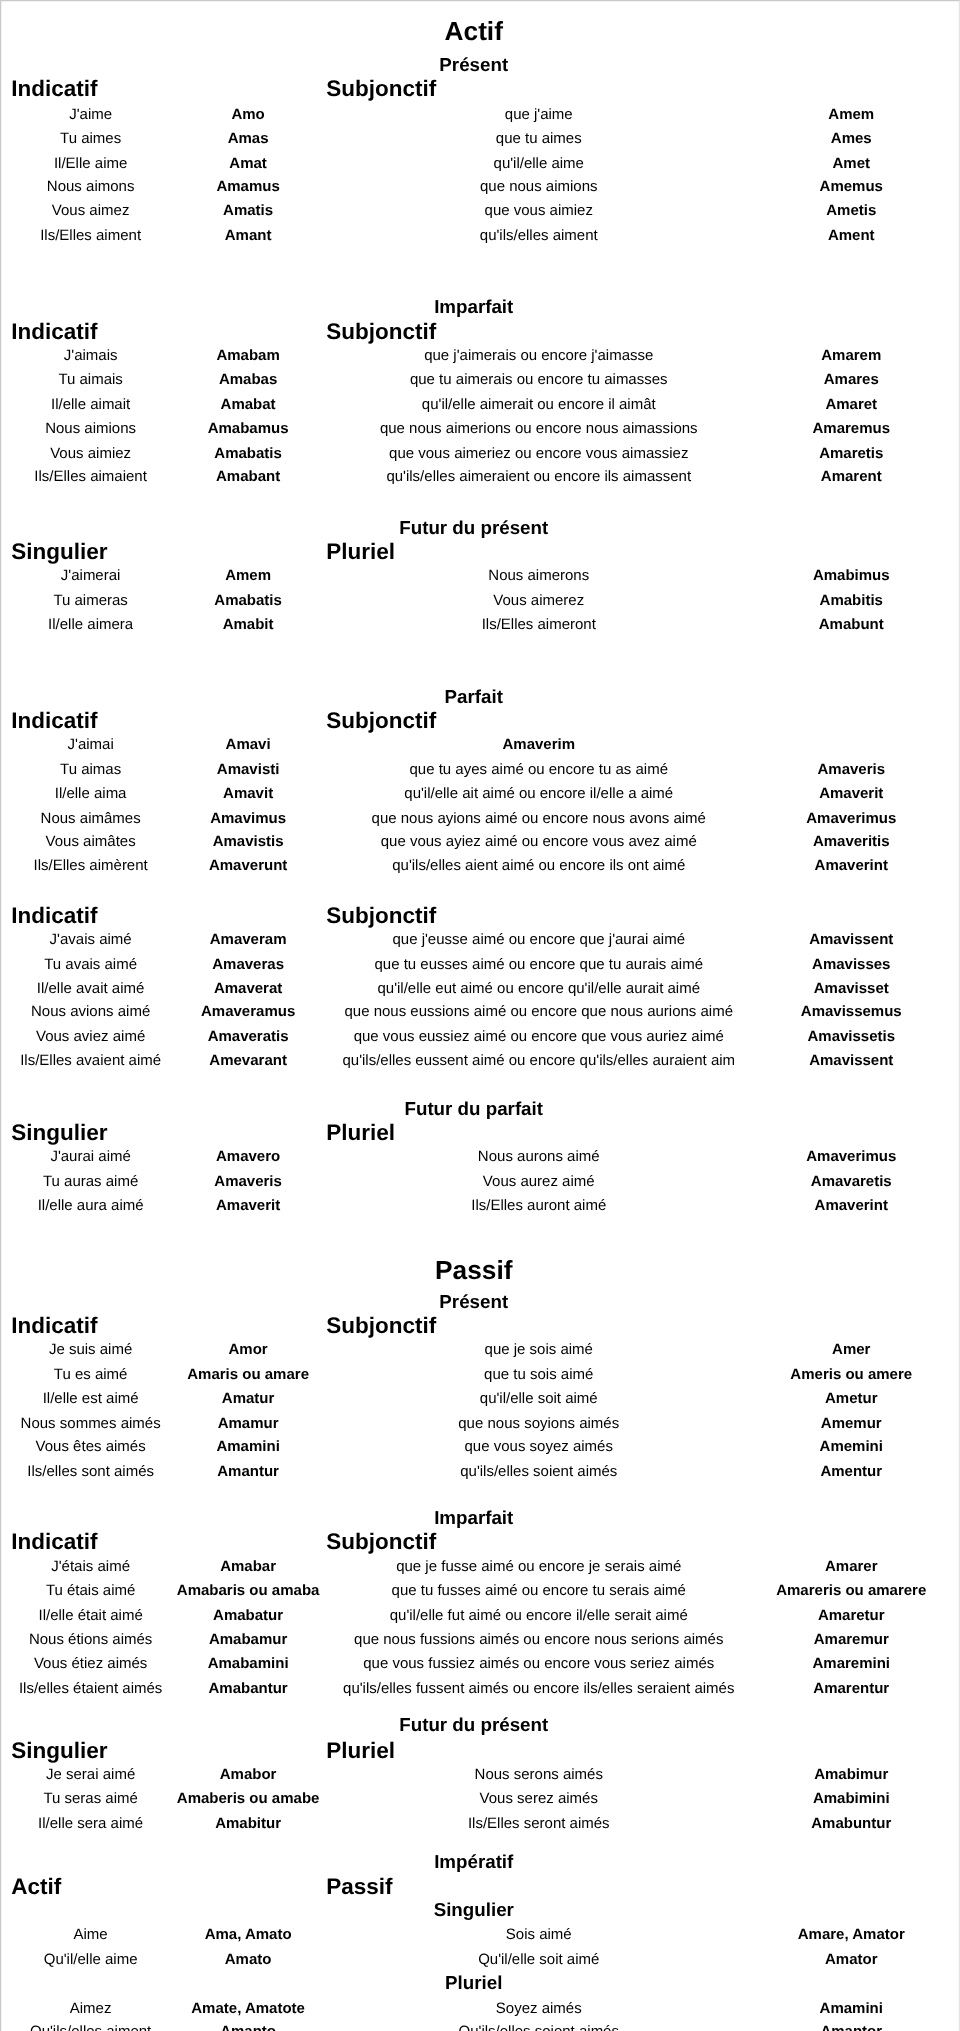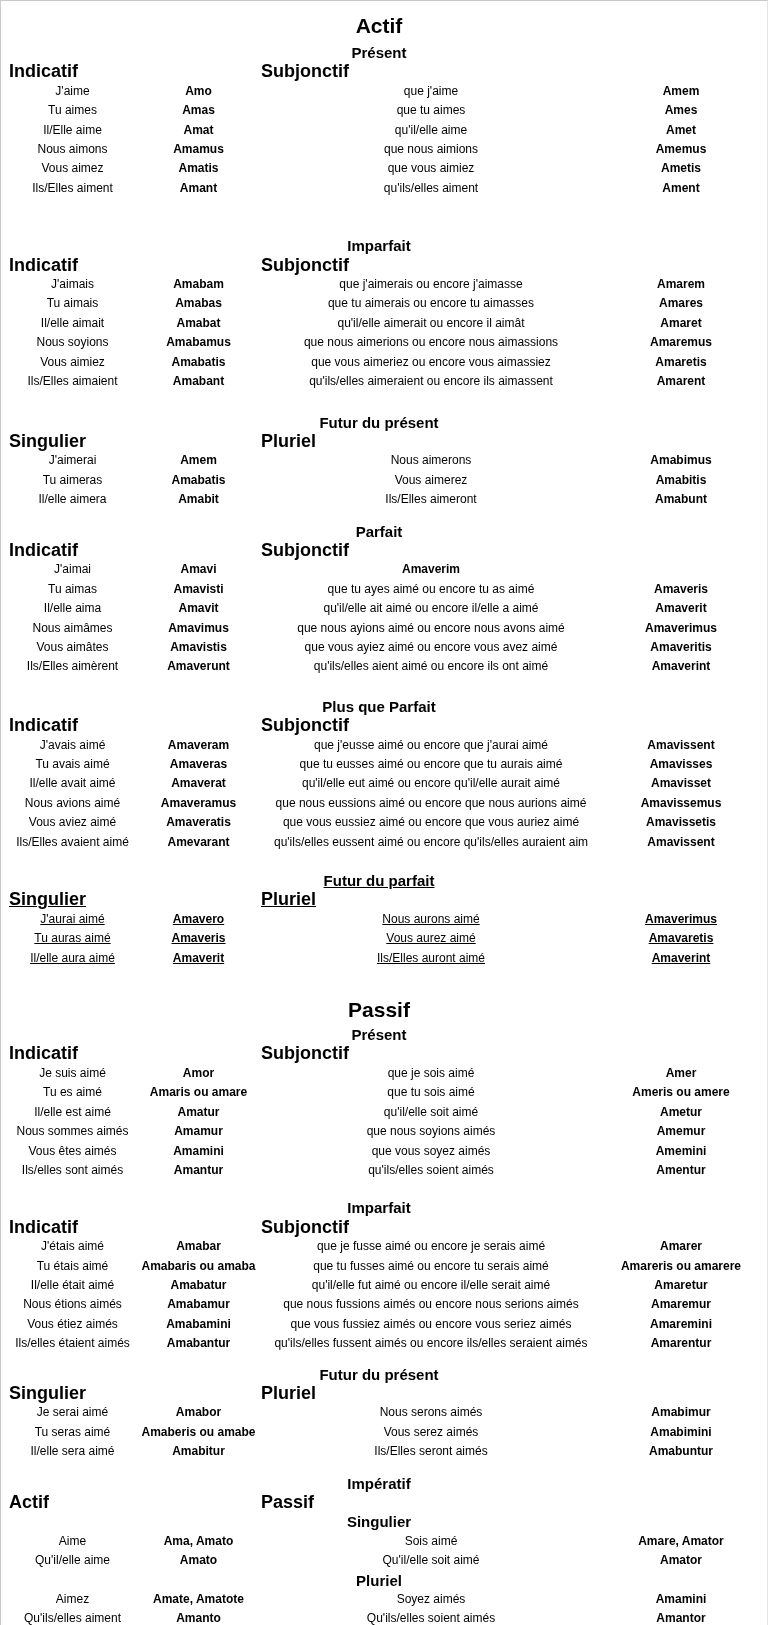--- a/index.html
+++ b/index.html
@@ -45,24 +45,24 @@
     text-align: center;
   }
   .cell { white-space: nowrap; overflow: hidden; }
   .c2, .c4 { font-weight: bold; }
 
   .mt0  { margin-top: 0; }
   .mt2  { margin-top: 2px; }
   .mt11 { margin-top: 11px; }
   .mt12 { margin-top: 12px; }
   .mt18 { margin-top: 18px; }
-  .mt19 { margin-top: 19px; text-decoration: underline; }
+  .mt19 { margin-top: 19px; }
   .mt20 { margin-top: 20px; }
   .mt21 { margin-top: 21px; }
-  .mt22 { margin-top: 12px; }
+  .mt22 { margin-top: 38px; }
   .mt27 { margin-top: 27px; }
   .mt38 { margin-top: 38px; }
 </style>
 </head>
 <body>
 
 <div class="page">
   <div id="doc-body">
       <div class="voice-title mt0">Actif</div>
       <div class="section mt2">
@@ -126,21 +126,21 @@
           <div class="cell c3">que tu aimerais ou encore tu aimasses</div>
           <div class="cell c4">Amares</div>
         </div>
         <div class="row">
           <div class="cell c1">Il/elle aimait</div>
           <div class="cell c2">Amabat</div>
           <div class="cell c3">qu'il/elle aimerait ou encore il aimât</div>
           <div class="cell c4">Amaret</div>
         </div>
         <div class="row">
-          <div class="cell c1">Nous soyions</div>
+          <div class="cell c1">Nous aimions</div>
           <div class="cell c2">Amabamus</div>
           <div class="cell c3">que nous aimerions ou encore nous aimassions</div>
           <div class="cell c4">Amaremus</div>
         </div>
         <div class="row">
           <div class="cell c1">Vous aimiez</div>
           <div class="cell c2">Amabatis</div>
           <div class="cell c3">que vous aimeriez ou encore vous aimassiez</div>
           <div class="cell c4">Amaretis</div>
         </div>
@@ -212,21 +212,20 @@
           <div class="cell c4">Amaveritis</div>
         </div>
         <div class="row">
           <div class="cell c1">Ils/Elles aimèrent</div>
           <div class="cell c2">Amaverunt</div>
           <div class="cell c3">qu'ils/elles aient aimé ou encore ils ont aimé</div>
           <div class="cell c4">Amaverint</div>
         </div>
       </div>
       <div class="section mt20">
-        <div class="tense-title">Plus que Parfait</div>
         <div class="hdr-row">
           <div class="hdr">Indicatif</div>
           <div class="hdr">Subjonctif</div>
         </div>
         <div class="row">
           <div class="cell c1">J'avais aimé</div>
           <div class="cell c2">Amaveram</div>
           <div class="cell c3">que j'eusse aimé ou encore que j'aurai aimé</div>
           <div class="cell c4">Amavissent</div>
         </div>

